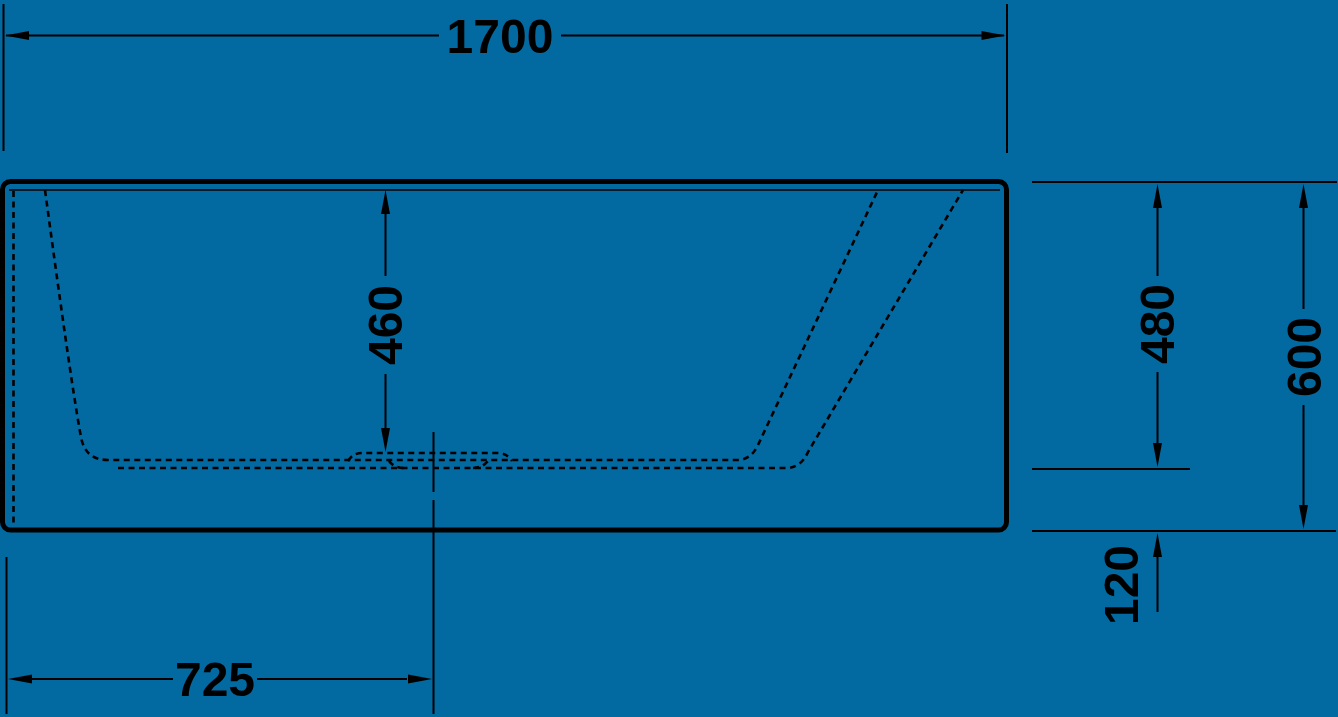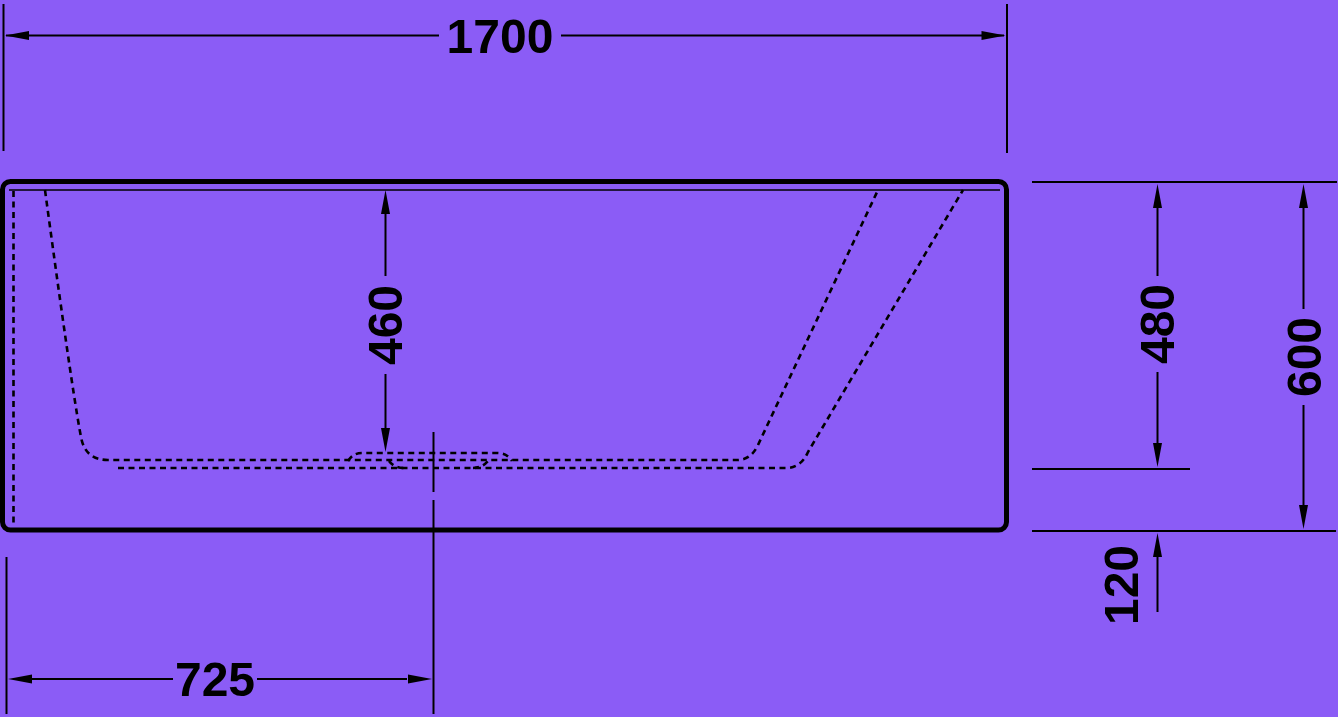--- a/index.html
+++ b/index.html
@@ -4,21 +4,21 @@
 <style>
   html, body {
     margin: 0;
     padding: 0;
     background: #ffffff;
   }
   .drawing-stage {
     position: relative;
     width: 1338px;
     height: 717px;
-    background: #8b5cf6;
+    background: #0369a1;
     overflow: hidden;
   }
   svg {
     display: block;
     width: 1338px;
     height: 717px;
   }
   .dim-text {
     font-family: "Liberation Sans", "DejaVu Sans", sans-serif;
     font-weight: bold;

